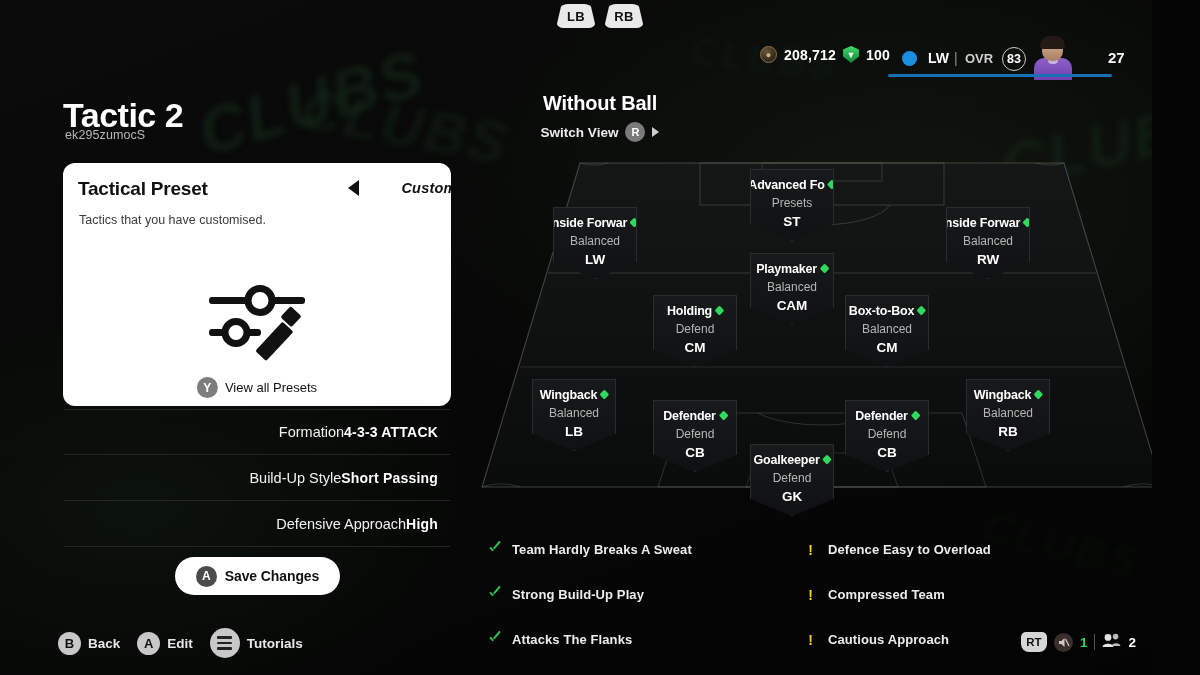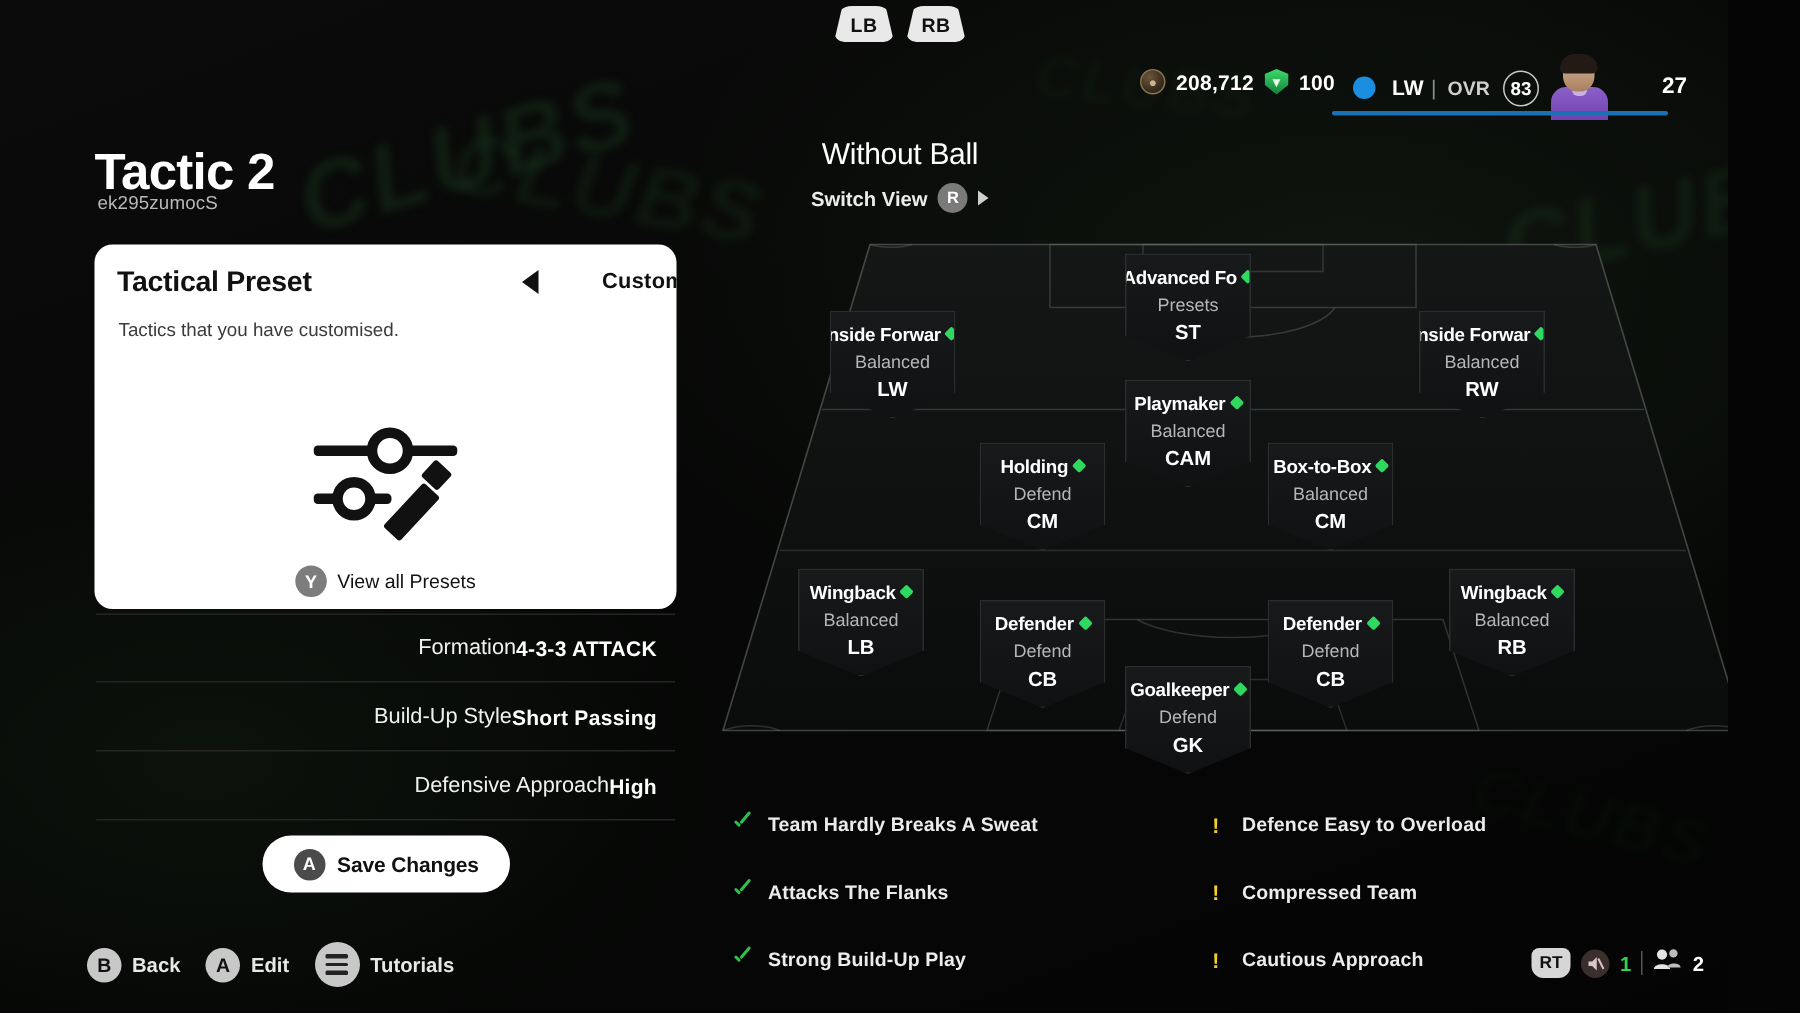--- a/index.html
+++ b/index.html
@@ -103,21 +103,21 @@
 
   .preset-card {
     position:absolute; left:63px; top:163px; width:388px; height:243px;
     background:#fff; border-radius:12px; overflow:hidden;
   }
   .pc-title { position:absolute; left:15px; top:15px; font-size:19px; font-weight:800; color:#111; letter-spacing:-.2px;}
   .pc-desc { position:absolute; left:16px; top:50px; font-size:12.5px; color:#3a3a3a;}
   .arrow-l, .arrow-r { position:absolute; top:17px; width:0;height:0;cursor:pointer;}
   .arrow-l { left:285px; border-top:8px solid transparent;border-bottom:8px solid transparent;border-right:11px solid #111;}
   .pc-value { position:absolute; left:320px; top:17px; width:92px; text-align:center;
-              font-size:14.5px;font-weight:800;color:#111;letter-spacing:.2px;}
+              font-size:14.5px;font-weight:800;color:#111;letter-spacing:.2px;font-style:italic;}
   .pc-icon { position:absolute; left:50%; top:118px; transform:translateX(-50%); width:96px;height:82px;}
   .pc-viewall { position:absolute; left:50%; top:214px; transform:translateX(-50%);
                 display:flex;align-items:center;gap:7px;}
   .btn-round {
     width:21px;height:21px;border-radius:50%;background:#7d7d7d;color:#fff;
     font-size:12px;font-weight:700;display:flex;align-items:center;justify-content:center;
   }
   .pc-viewall span.lbl { font-size:13px;color:#111;font-weight:500;}
 
   .settings { position:absolute; left:64px; top:409px; width:386px;}
@@ -150,21 +150,21 @@
   .botright { position:absolute; right:16px; top:632px; display:flex;align-items:center;gap:7px;}
   .rt-pill { width:26px;height:20px;background:#d6d6d6;color:#111;font-size:11.5px;font-weight:800;
              display:flex;align-items:center;justify-content:center;border-radius:5px 5px 8px 8px;}
   .spk { width:19px;height:19px;border-radius:50%;background:#3a2f2c;display:flex;align-items:center;justify-content:center;}
   .green1 { font-size:13.5px;color:#35d24f;font-weight:700;}
   .vdiv { width:1px;height:16px;background:#555;}
   .cnt2 { font-size:13.5px;color:#fff;font-weight:700;}
 
   
   .pitch-head { position:absolute; left:0; top:92px; width:1200px; text-align:center;}
-  .pitch-head .t { font-size:20px;font-weight:400;color:#fff;letter-spacing:-.2px;}
+  .pitch-head .t { font-size:20px;font-weight:700;color:#fff;letter-spacing:-.2px;}
   .switch-view { position:absolute; left:0; top:122px; width:1200px;
                  display:flex;align-items:center;justify-content:center;gap:7px;}
   .switch-view .lbl { font-size:13.5px;color:#ececec;font-weight:700;}
   .sv-r { width:20px;height:20px;border-radius:50%;background:#7a7a7a;color:#fff;font-size:11px;font-weight:700;
           display:flex;align-items:center;justify-content:center;}
   .sv-arrow { width:0;height:0;border-top:5px solid transparent;border-bottom:5px solid transparent;border-left:7px solid #cfcfcf;}
 
   .pitch { position:absolute; left:462px; top:155px; width:720px; height:340px; }
   .pitch svg { position:absolute; left:0; top:0; }
 
@@ -401,25 +401,25 @@
   </div>
 
   <div class="traits">
     <div class="tcol pros">
       <div class="trow">
         <span class="chk"></span>
         <span class="lbl">Team Hardly Breaks A Sweat</span>
       </div>
       <div class="trow">
         <span class="chk"></span>
+        <span class="lbl">Strong Build-Up Play</span>
+      </div>
+      <div class="trow">
+        <span class="chk"></span>
         <span class="lbl">Attacks The Flanks</span>
-      </div>
-      <div class="trow">
-        <span class="chk"></span>
-        <span class="lbl">Strong Build-Up Play</span>
       </div>
     </div>
     <div class="tcol cons">
       <div class="trow">
         <span class="bang">!</span>
         <span class="lbl">Defence Easy to Overload</span>
       </div>
       <div class="trow">
         <span class="bang">!</span>
         <span class="lbl">Compressed Team</span>

